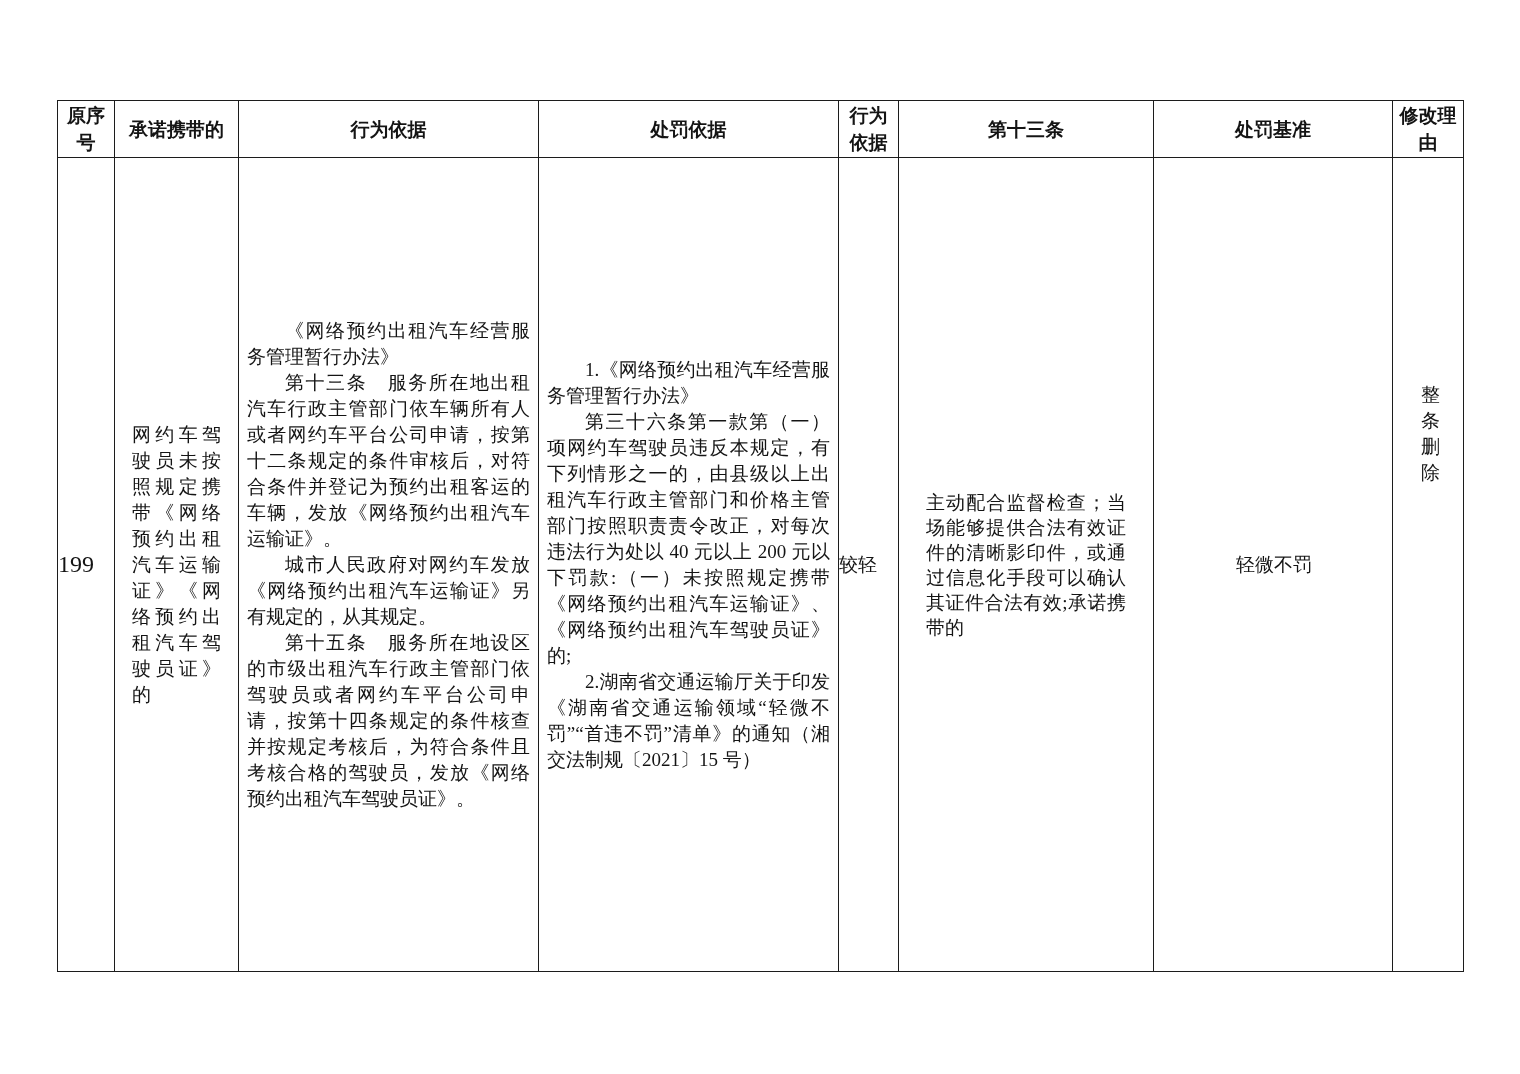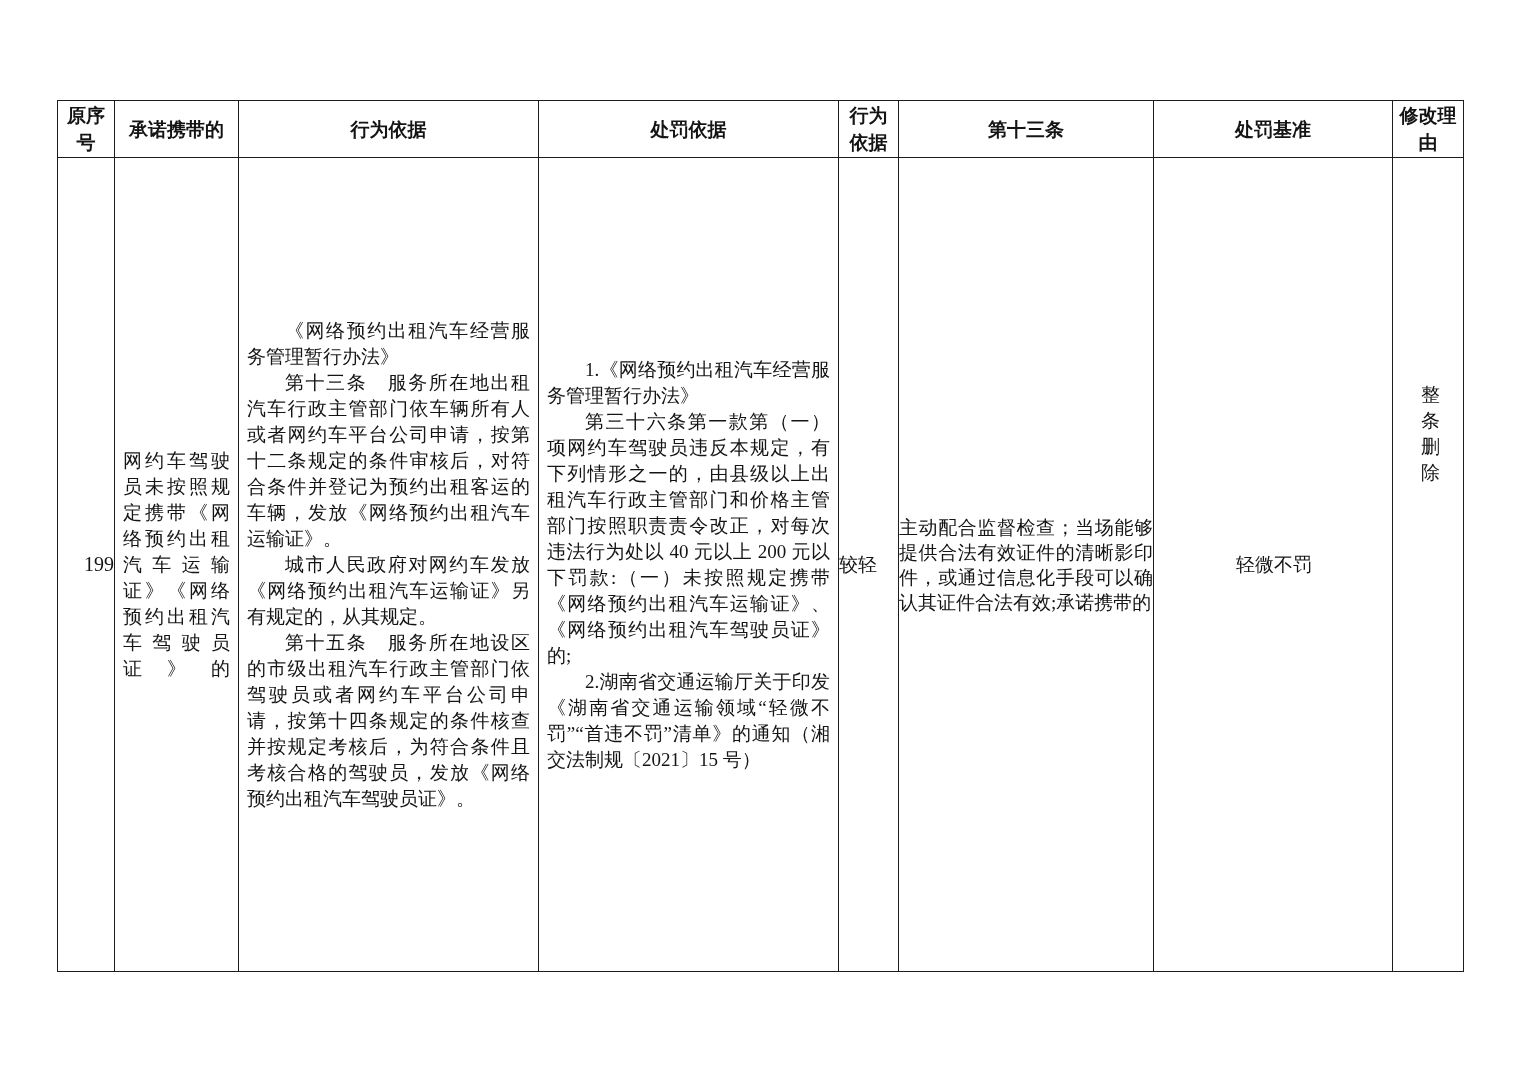--- a/index.html
+++ b/index.html
@@ -39,46 +39,46 @@
   .doc-table th {
     font-weight: bold;
     text-align: center;
     vertical-align: middle;
     line-height: 27px;
     padding: 0 4px;
   }
   .doc-table td { vertical-align: middle; }
 
   td.cell-no {
-    text-align: right;
-    font-size: 20px;
+    text-align: left;
+    font-size: 24px;
     font-family: "Liberation Serif", "DejaVu Serif", serif;
   }
   td.cell-act {
-    padding: 0 8px;
+    padding: 0 17px;
     line-height: 26px;
     text-align: justify;
     text-align-last: justify;
     text-justify: inter-character;
   }
   td.cell-basis, td.cell-penalty-basis {
     padding: 0 8px;
     line-height: 26px;
   }
   td.cell-basis p, td.cell-penalty-basis p {
     text-align: justify;
     text-justify: inter-character;
     text-indent: 2em;
   }
   td.cell-severity {
     text-align: left;
     line-height: 26px;
   }
   td.cell-circumstance {
-    padding: 0 0;
+    padding: 0 27px;
     line-height: 25px;
     text-align: justify;
     text-justify: inter-character;
   }
   td.cell-benchmark {
     padding: 0 10px 0 12px;
     line-height: 26px;
     text-align: center;
   }
   td.cell-reason {

